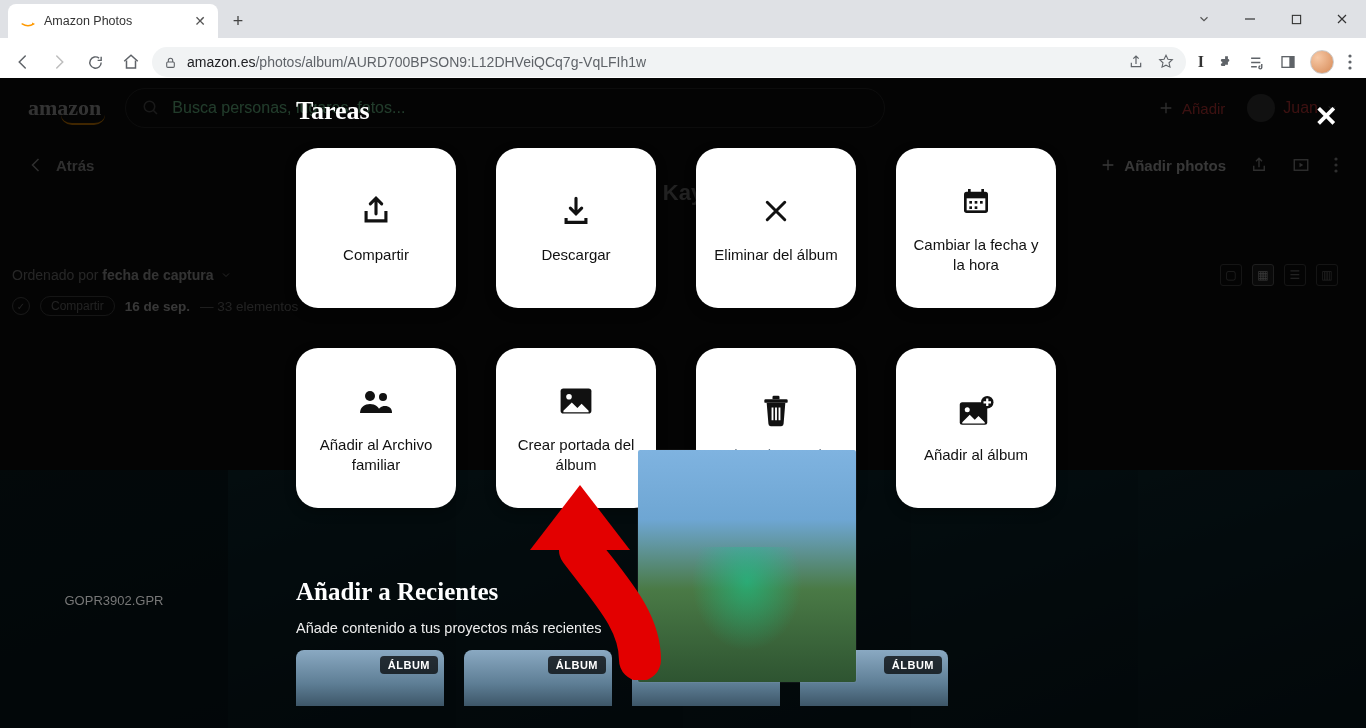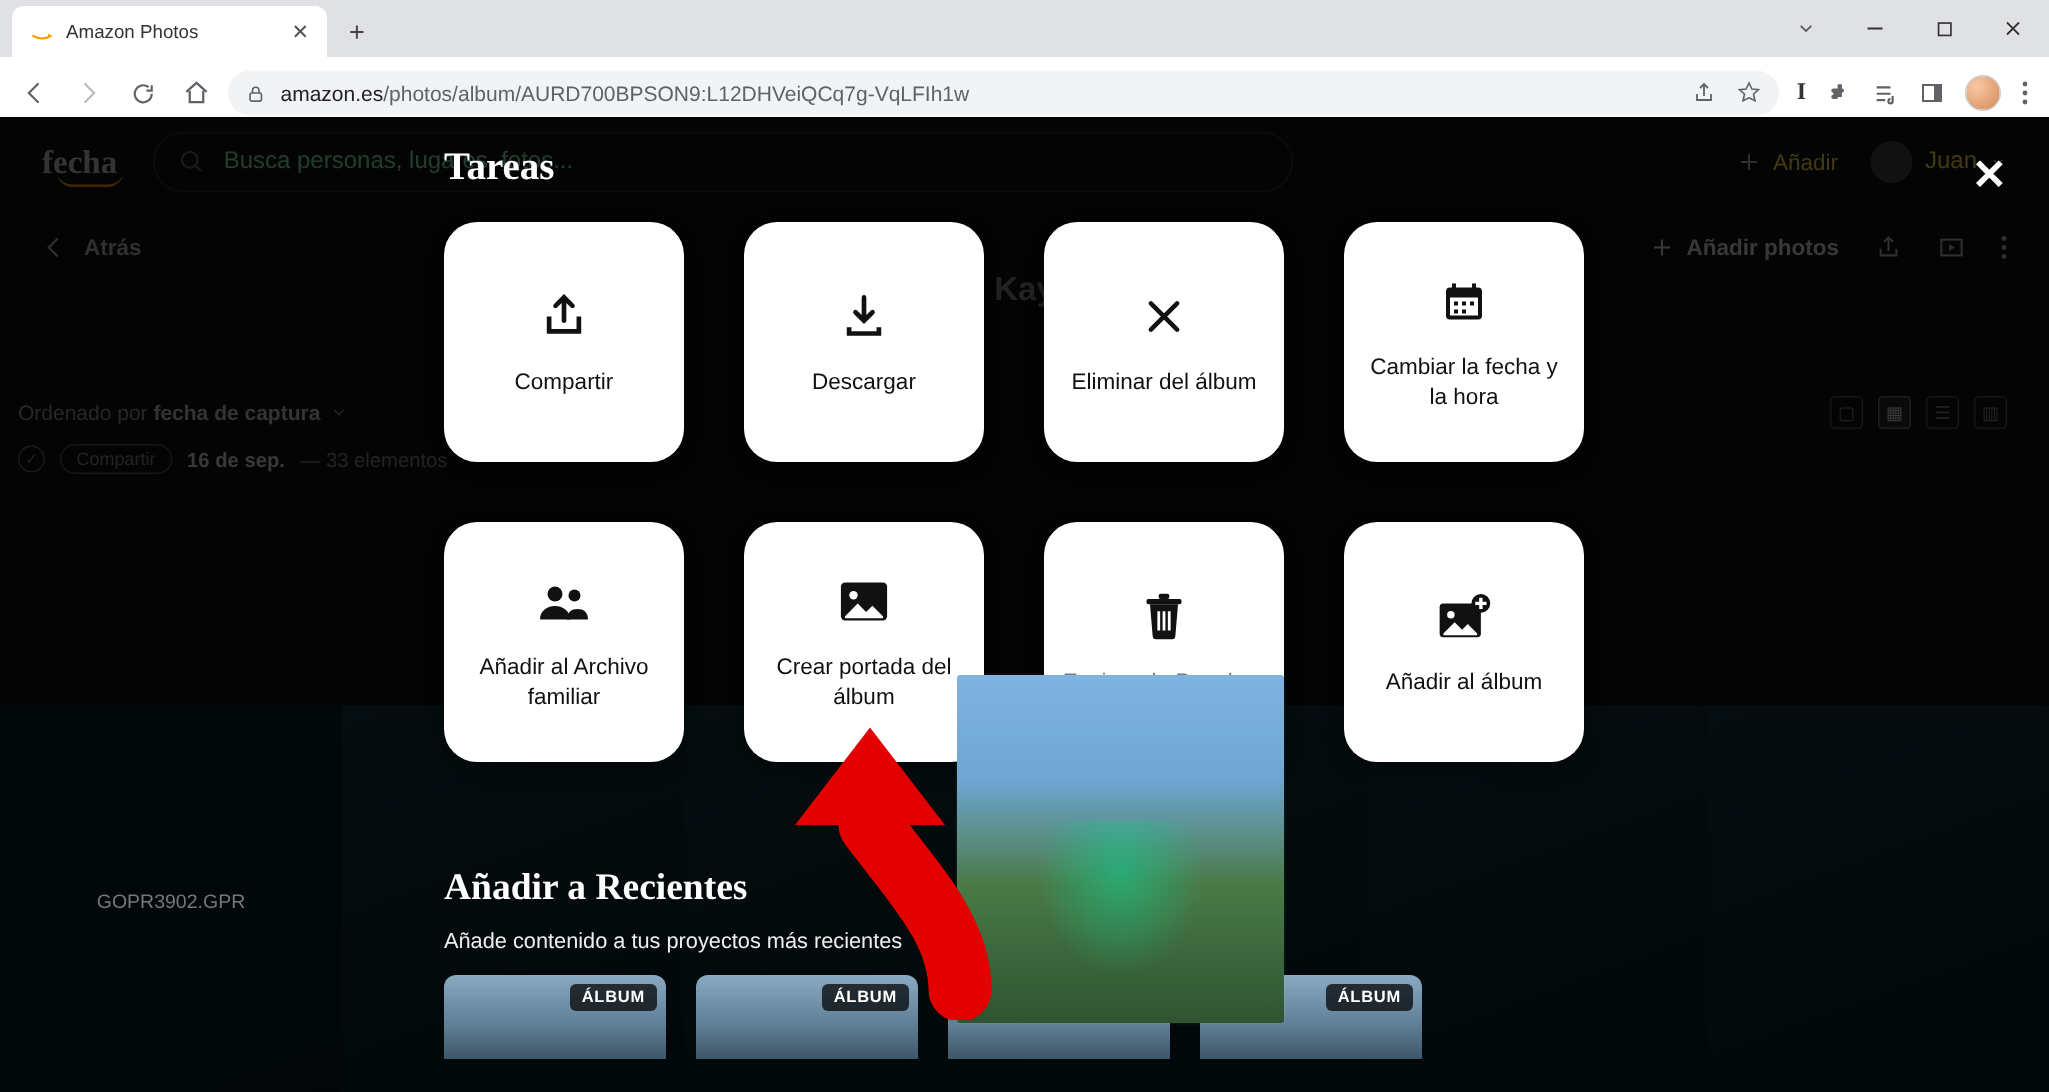--- a/index.html
+++ b/index.html
@@ -26,21 +26,21 @@
 .url-actions { margin-left:auto; display:flex; gap:14px; color:#5f6368; }
 .ext-icons { display:flex; gap:14px; align-items:center; padding: 0 6px; color:#5f6368; }
 .avatar-img { width:24px; height:24px; border-radius:50%; background: radial-gradient(circle at 30% 30%, #f7c9a6, #d68956); border:1px solid #ccc;}
 
 
 .app { position:absolute; top:78px; left:0; right:0; bottom:0; background:#111; color:#eee; }
 .app-header { height:60px; display:flex; align-items:center; padding: 0 28px; gap:24px; }
 .logo { font-family: Georgia, serif; font-weight:bold; font-size:22px; color:#ccc; position:relative;}
 .logo::after { content:""; display:block; width:40px; height:8px; border-bottom:2px solid #f90; border-radius:0 0 20px 20px; position:absolute; right:-2px; bottom:-4px; transform: scaleX(1.1);}
 .search-pill { flex:0 0 760px; height:40px; border:1px solid #333; border-radius:20px; display:flex; align-items:center; padding:0 16px; gap:12px; color:#86efac; }
-.hdr-right { margin-left:auto; display:flex; align-items:center; gap:22px; color:#fde047; }
+.hdr-right { margin-left:auto; display:flex; align-items:center; gap:22px; color:#ef4444; }
 .add-btn { display:flex; align-items:center; gap:8px; font-size:15px; }
 .user-chip { display:flex; align-items:center; gap:8px; }
 .user-avatar { width:28px; height:28px; border-radius:50%; background:#444; }
 
 .sub-bar { display:flex; align-items:center; padding: 18px 28px 0; color:#bbb; font-size:15px;}
 .back { display:flex; align-items:center; gap:10px; }
 .sub-right { margin-left:auto; display:flex; align-items:center; gap:24px; }
 .add-photos { display:flex; align-items:center; gap:8px; font-weight:600; color:#ddd; }
 
 .album-title-area { text-align:center; margin-top:6px; color:#888; font-size:22px; font-weight:600;}
@@ -203,21 +203,21 @@
             <circle cx="2" cy="8" r="1.6" fill="#5f6368"></circle>
             <circle cx="2" cy="14" r="1.6" fill="#5f6368"></circle>
           </svg>
         </span>
     </div>
   </div>
 </div>
 
 <div class="app">
   <div class="app-header">
-    <div class="logo">fecha</div>
+    <div class="logo">amazon</div>
     <div class="search-pill">
       <svg width="18" height="18" viewBox="0 0 24 24">
           <circle cx="10" cy="10" r="7" stroke="#666" stroke-width="2" fill="none"></circle>
           <path d="M15 15l5 5" stroke="#666" stroke-width="2"></path>
         </svg>
       <span>Busca personas, lugares, fotos...</span>
     </div>
     <div class="hdr-right">
       <div class="add-btn">
         <svg width="16" height="16" viewBox="0 0 24 24">

